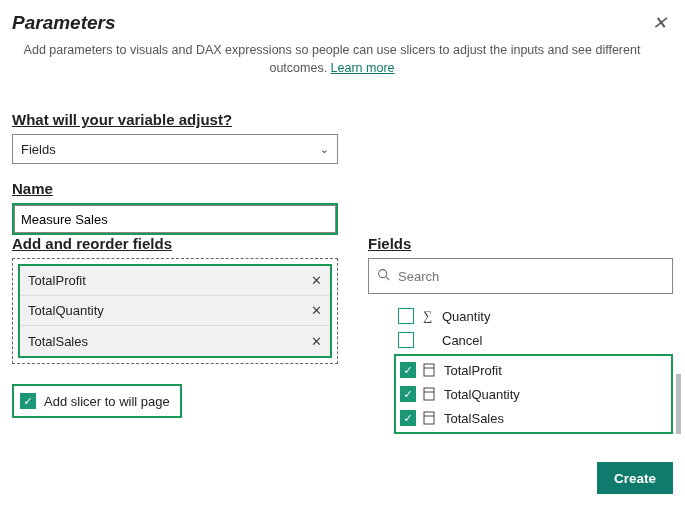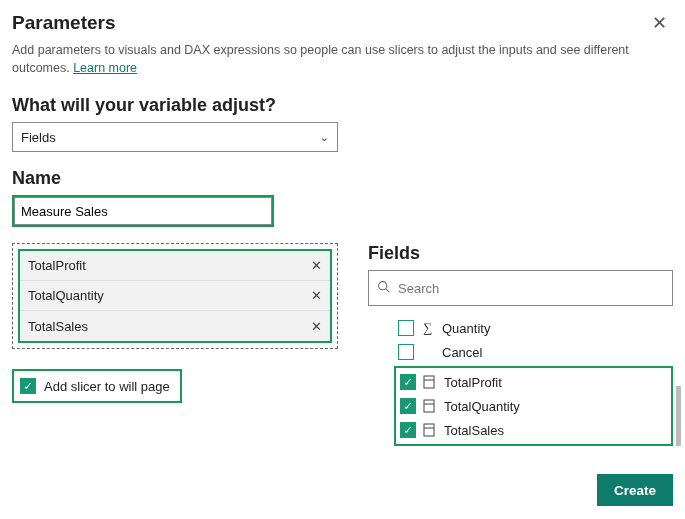--- a/index.html
+++ b/index.html
@@ -1,25 +1,25 @@
 <!DOCTYPE html>
 <html><head>
 <meta charset="utf-8">
 <style>
   * { box-sizing: border-box; font-family: "Segoe UI", Arial, sans-serif; }
   body { margin: 0; padding: 10px 12px; width: 685px; color: #222; font-size: 13px; }
-  .header { display: flex; justify-content: space-between; align-items: flex-start; }
+  .header { display: flex; justify-content: space-between; align-items: flex-start; font-style: italic; }
   .title { font-size: 19px; font-weight: 600; margin: 2px 0 8px 0; }
   .close { font-size: 18px; color: #555; cursor: pointer; padding: 2px 6px; font-weight: 300; }
-  .desc { color: #555; font-size: 12.5px; line-height: 1.4; margin-bottom: 18px; max-width: 640px; }
+  .desc { color: #555; font-size: 12.5px; line-height: 1.4; margin-bottom: 34px; max-width: 640px; text-align: center; }
   .link { color: #0f7b6c; text-decoration: underline; cursor: pointer; }
-  .section-label { font-weight: 600; font-size: 18px; margin-bottom: 6px; }
+  .section-label { font-weight: 600; font-size: 15px; margin-bottom: 6px; text-decoration: underline; }
   .dropdown { width: 326px; height: 30px; border: 1px solid #888; display: flex; align-items: center; justify-content: space-between; padding: 0 8px; margin-bottom: 16px; cursor: pointer; }
   .chevron { font-size: 11px; color: #444; }
-  .name-input-wrap { width: 262px; border: 2.5px solid #1a9956; margin-bottom: 16px; }
+  .name-input-wrap { width: 326px; border: 2.5px solid #1a9956; margin-bottom: 0; }
   .name-input { width: 100%; height: 28px; border: 1px solid #888; padding: 0 6px; font-size: 13px; outline: none; }
   .columns { display: flex; gap: 30px; align-items: flex-start; }
   .left-col { width: 326px; }
   .right-col { flex: 1; }
   .reorder-box { border: 1px dashed #666; padding: 5px; }
   .reorder-inner { border: 2.5px solid #1a9956; }
   .field-row { display: flex; justify-content: space-between; align-items: center; height: 30px; padding: 0 8px; background: #f1f1f1; border-bottom: 1px solid #ddd; }
   .field-row:last-child { border-bottom: none; }
   .field-row span { font-size: 13px; }
   .remove-x { font-size: 15px; color: #444; cursor: pointer; font-weight: 300; }
@@ -60,20 +60,21 @@
   <span class="chevron">⌄</span>
 </div>
 
 <div class="section-label">Name</div>
 <div class="name-input-wrap">
   <input class="name-input" value="Measure Sales" style="">
 </div>
 
 <div class="columns">
   <div class="left-col">
+    <div class="section-label">Add and reorder fields</div>
     <div class="reorder-box">
       <div class="reorder-inner">
         <div class="field-row">
           <span>TotalProfit</span>
           <span class="remove-x">✕</span>
         </div>
         <div class="field-row">
           <span>TotalQuantity</span>
           <span class="remove-x">✕</span>
         </div>

